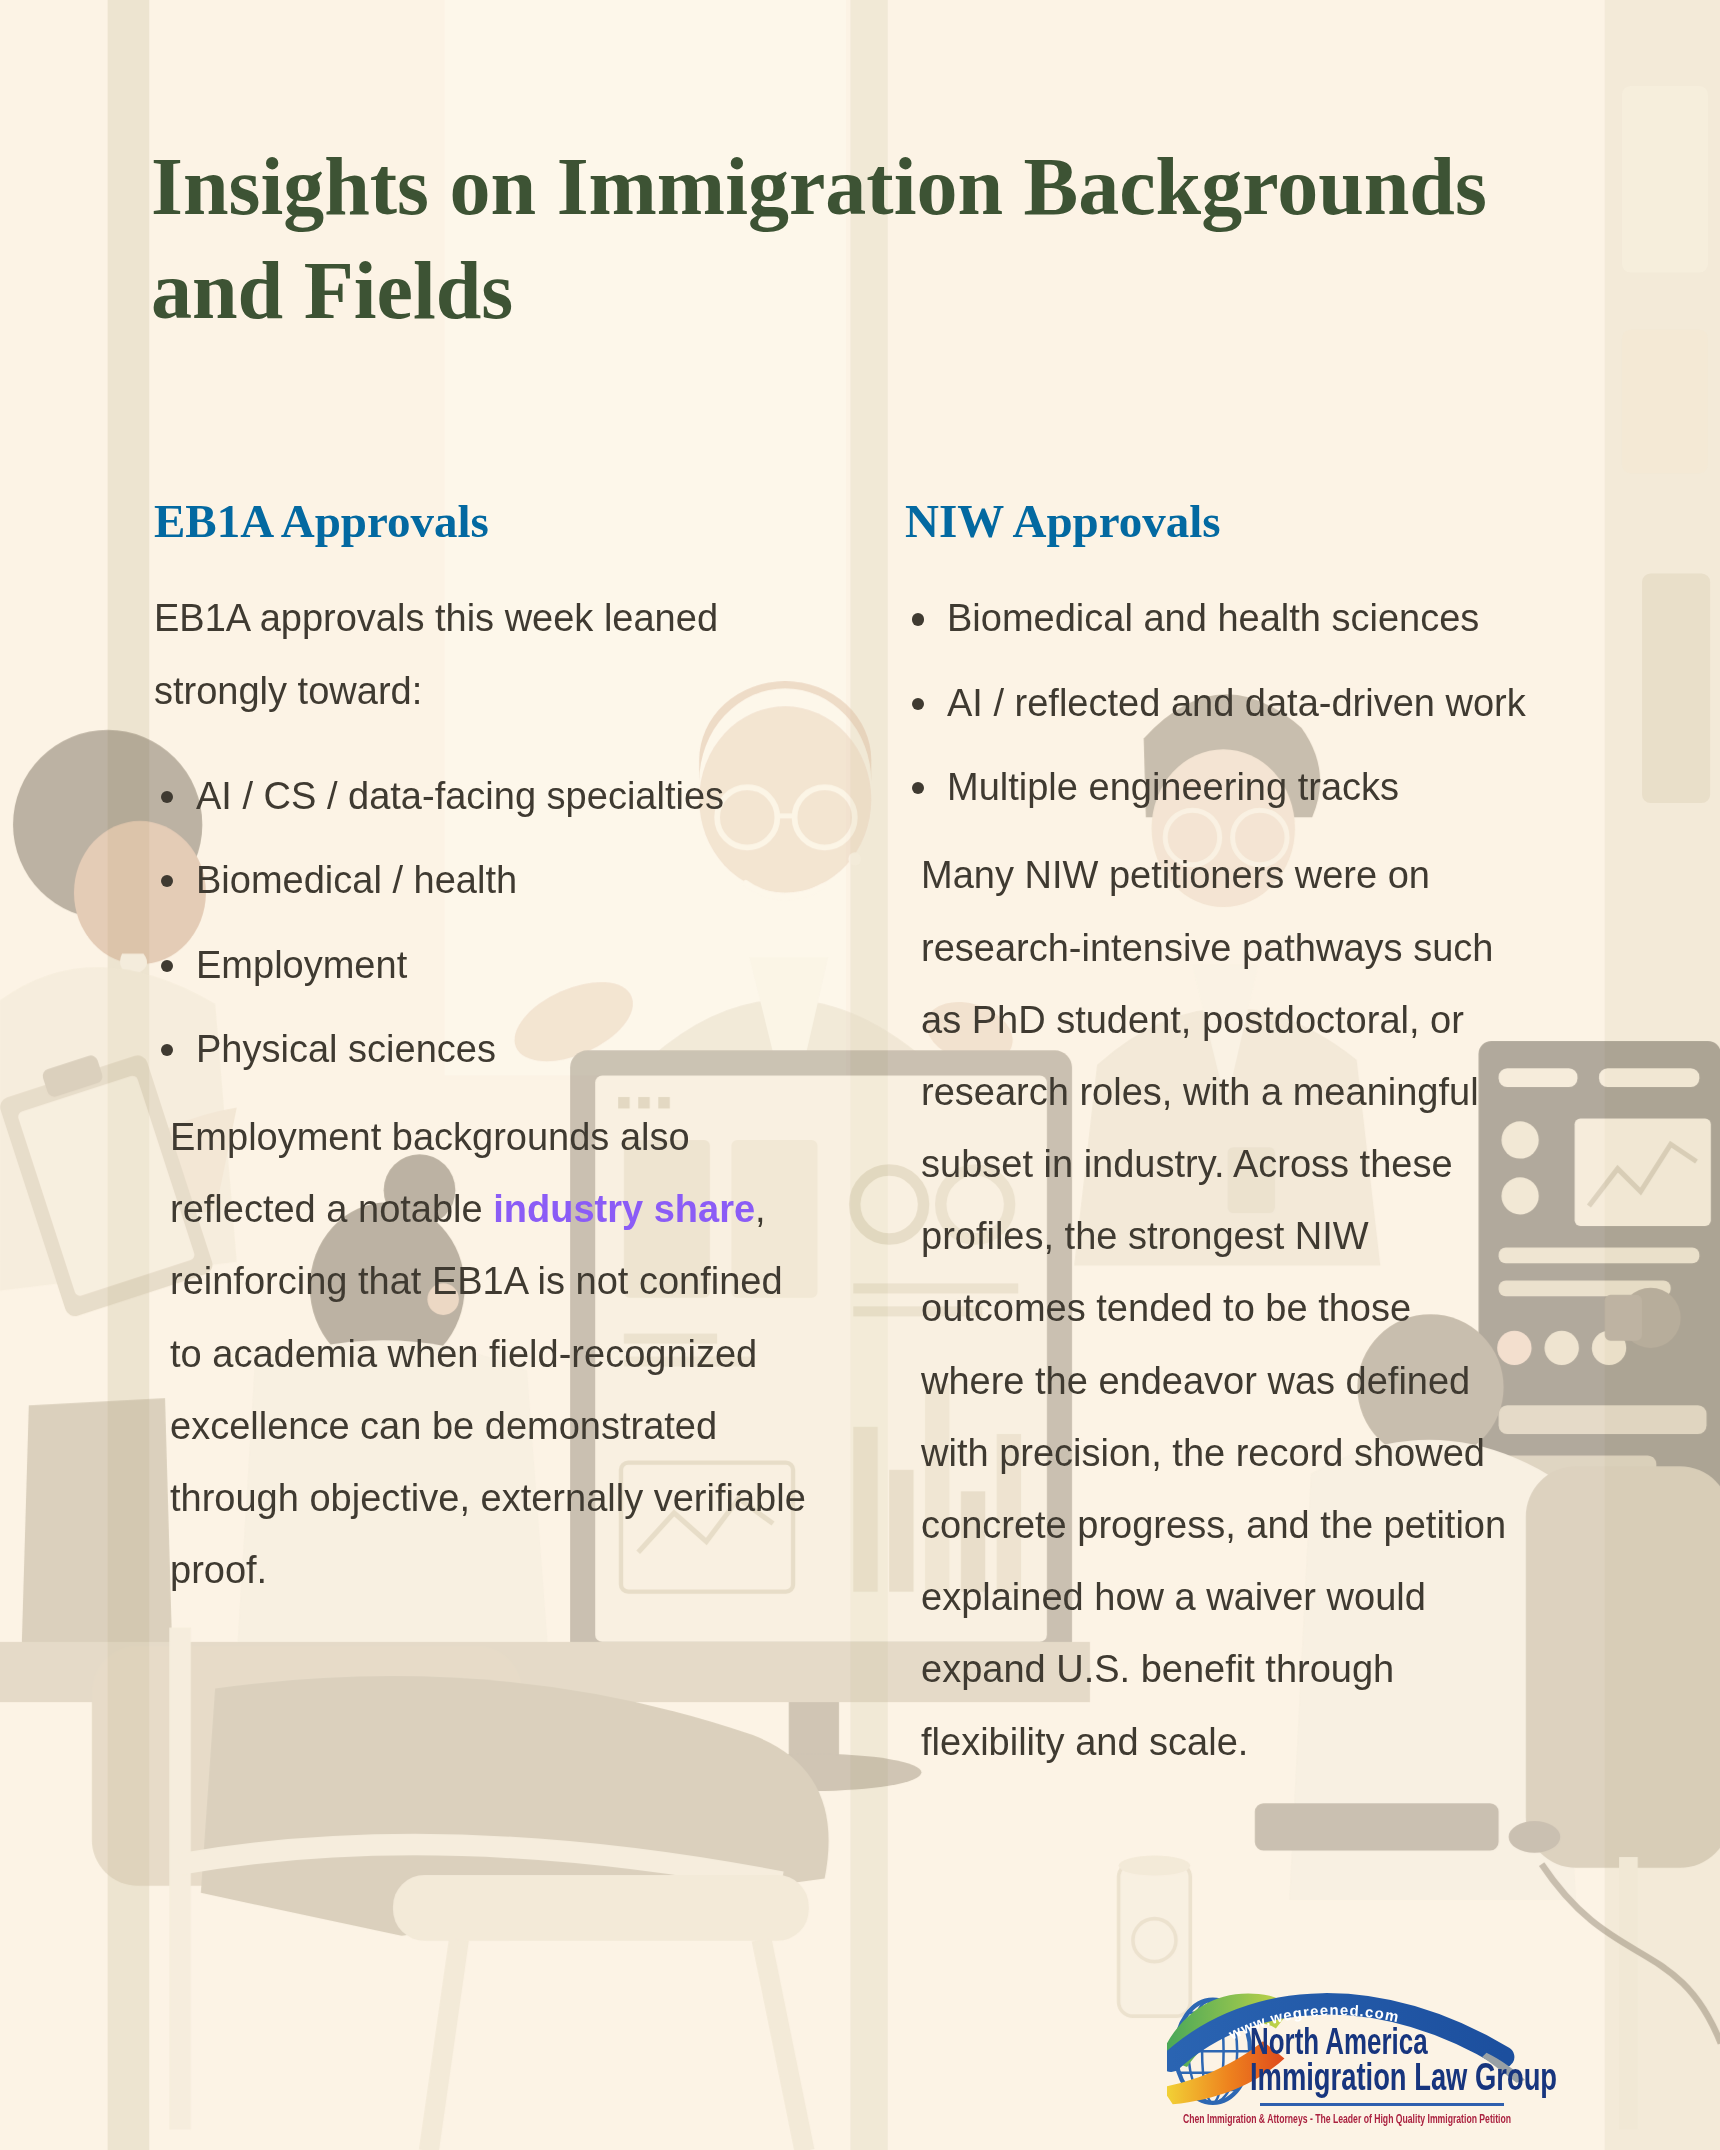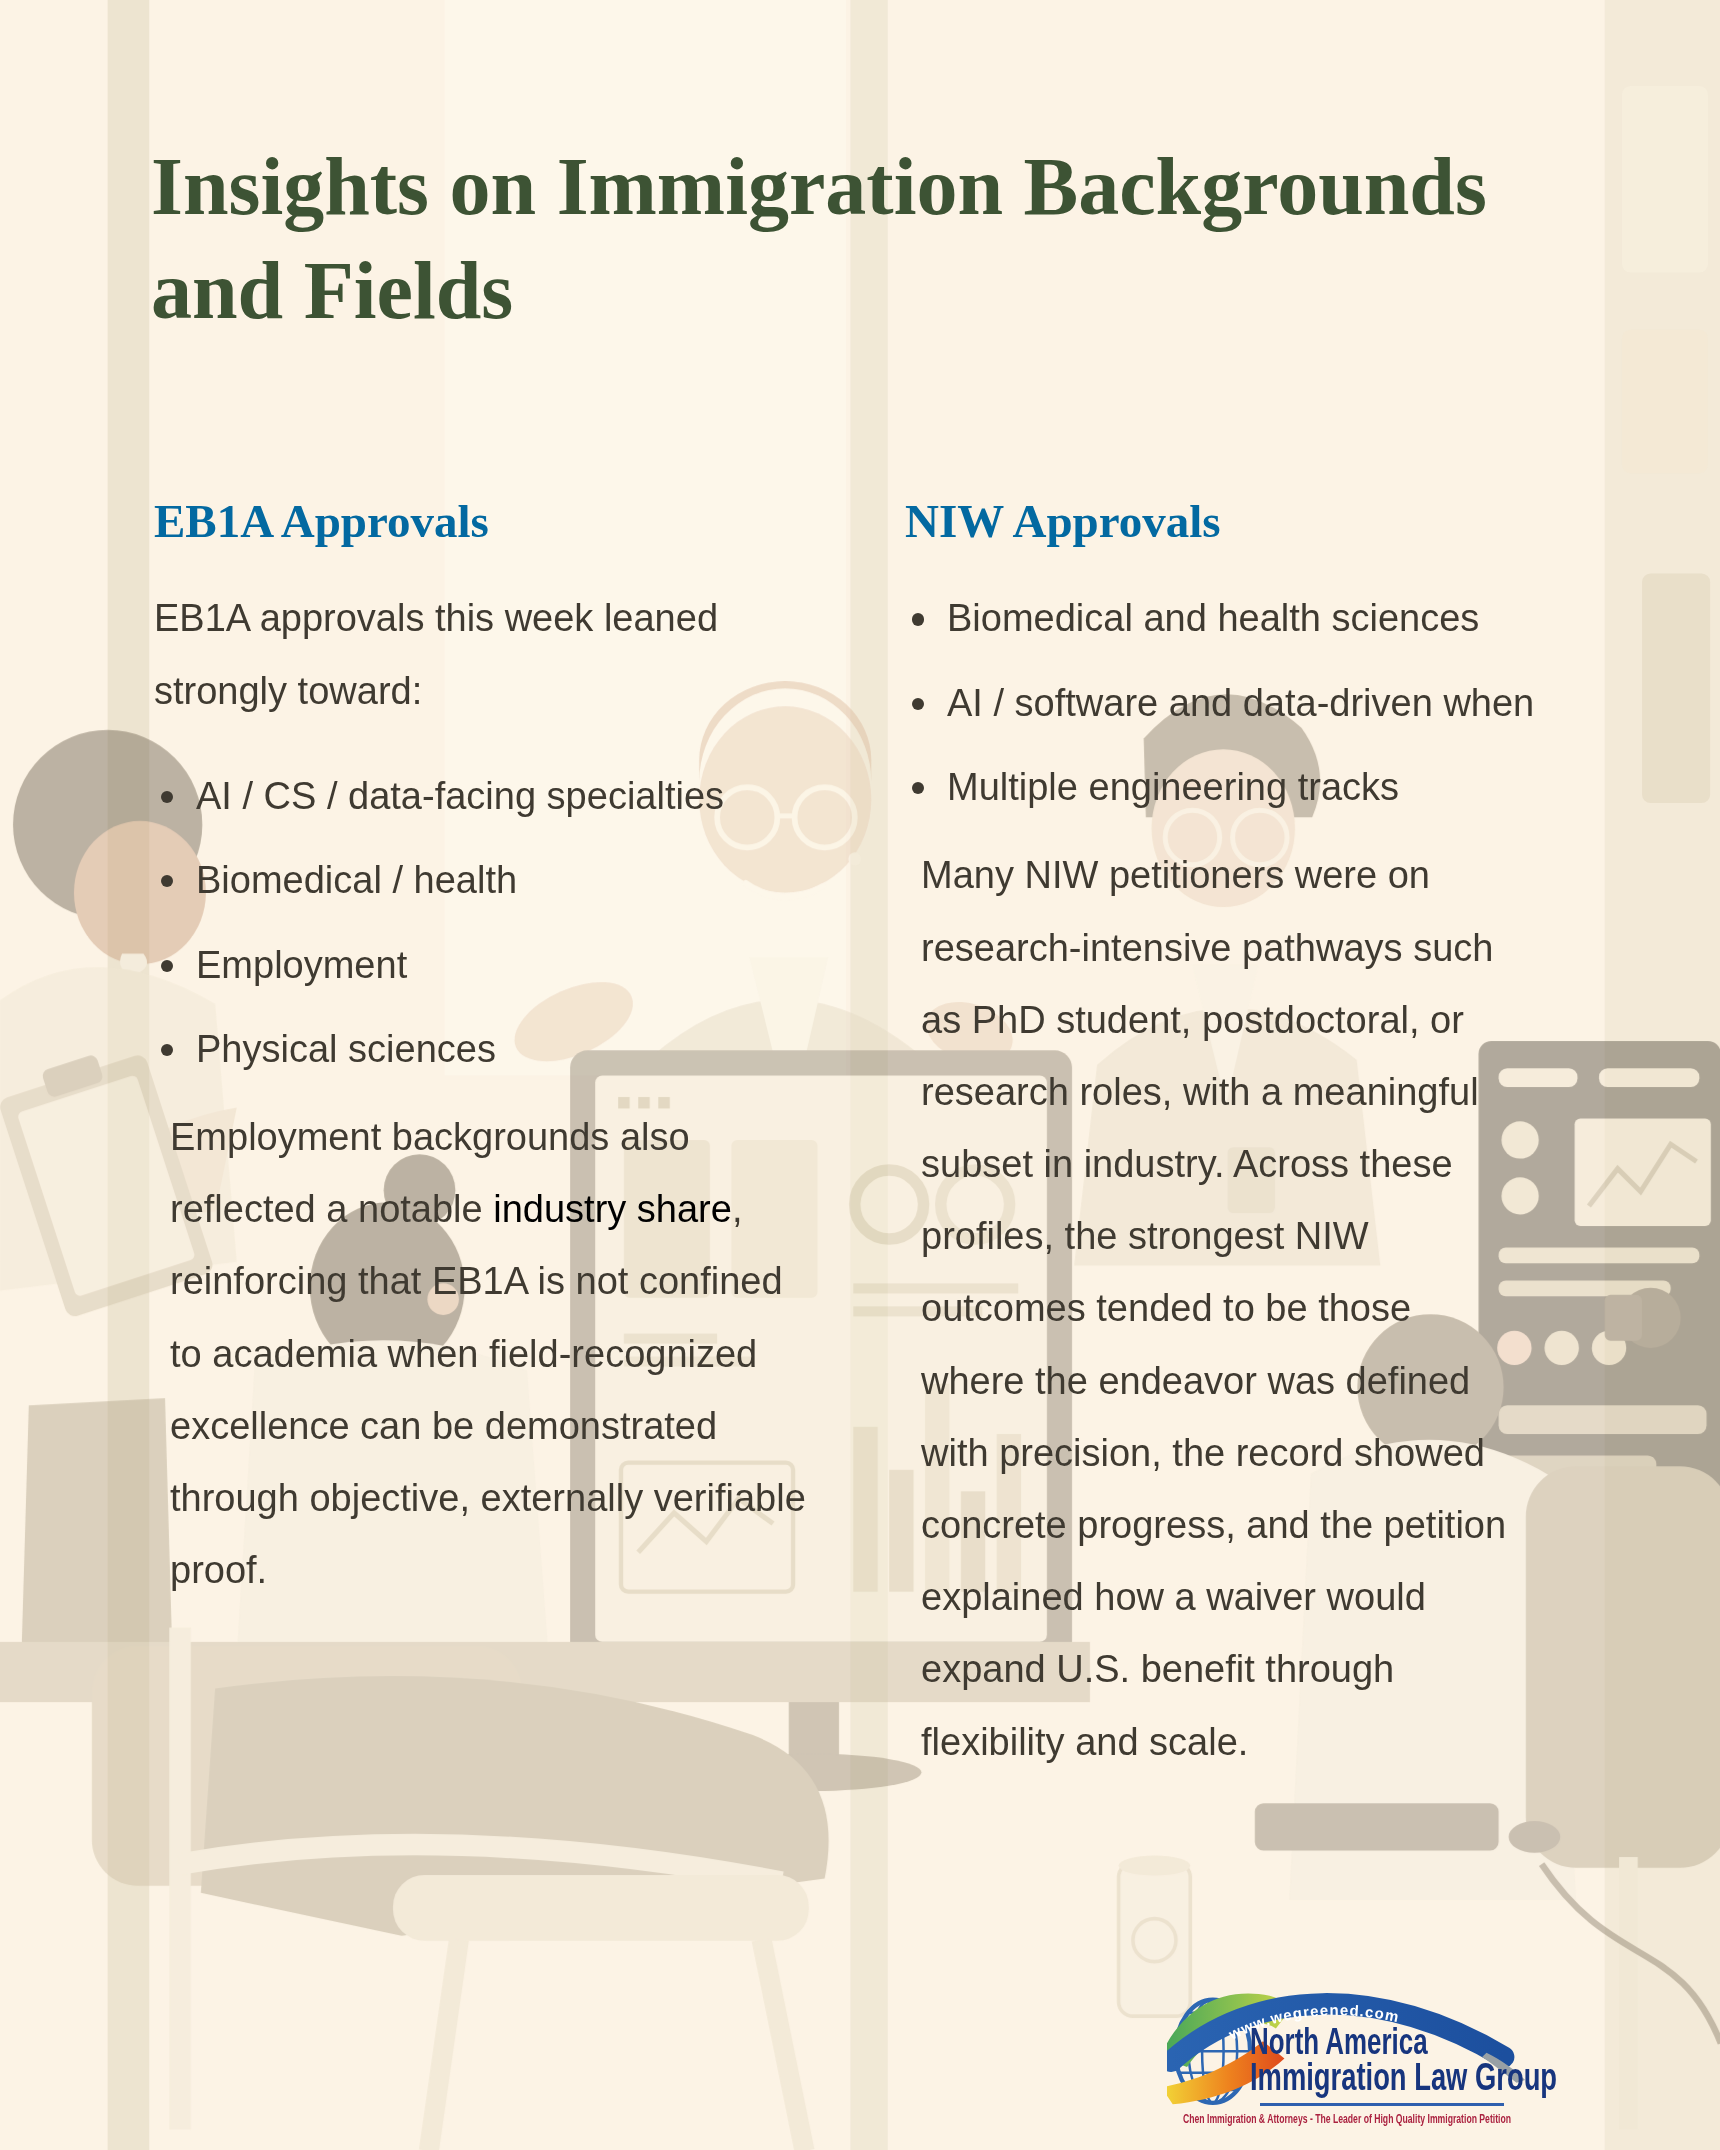--- a/index.html
+++ b/index.html
@@ -24,21 +24,21 @@
   .body-text{font-size:38px;line-height:1.9;color:#3f3a31;}
   .intro{margin:0 0 33px 0;}
   .bullets{list-style:none;margin:0 0 14.3px 0;padding:0;}
   .bullets li{position:relative;padding-left:42px;margin-bottom:12.2px;}
   .bullets li::before{
     content:"";position:absolute;left:7.2px;top:31px;width:12.2px;height:12.2px;
     border-radius:50%;background:#3f3a31;
   }
   .closing{margin:16px;}
   .col-right .closing{margin-top:16px;}
-  .closing b{font-weight:400;color:#000000;}
+  .closing b{font-weight:700;color:#8b5cf6;}
 
   
   .logo{position:absolute;left:1167px;top:1971px;width:361px;height:175px;}
   .logo svg{position:absolute;left:0;top:0;width:361px;height:175px;}
   .logo-name{
     position:absolute;left:83px;top:53px;
     transform:scaleX(0.72);transform-origin:left top;
     color:#17357e;font-weight:700;white-space:nowrap;line-height:0.98;
   }
   .logo-name .l1{font-size:36px;display:block;}
@@ -179,21 +179,21 @@
       <li>Employment</li>
       <li>Physical sciences</li>
     </ul>
     <p class="body-text closing"><span>Employment backgrounds also reflected a notable </span><b>industry share</b><span>, reinforcing that EB1A is not confined to academia when field-recognized excellence can be demonstrated through objective, externally verifiable proof.</span></p>
   </section>
 
   <section class="col col-right">
     <h2>NIW Approvals</h2>
     <ul class="bullets body-text">
       <li>Biomedical and health sciences</li>
-      <li>AI / software and data-driven when</li>
+      <li>AI / reflected and data-driven work</li>
       <li>Multiple engineering tracks</li>
     </ul>
     <p class="body-text closing">Many NIW petitioners were on research-intensive pathways such as PhD student, postdoctoral, or research roles, with a meaningful subset in industry. Across these profiles, the strongest NIW outcomes tended to be those where the endeavor was defined with precision, the record showed concrete progress, and the petition explained how a waiver would expand U.S. benefit through flexibility and scale.</p>
   </section>
 
   <div class="logo">
     <svg viewBox="0 0 504 244" aria-hidden="true">
       <defs>
         <linearGradient id="gradGreen" x1="0" y1="0" x2="1" y2="0">
           <stop offset="0" stop-color="#43a559"></stop>

